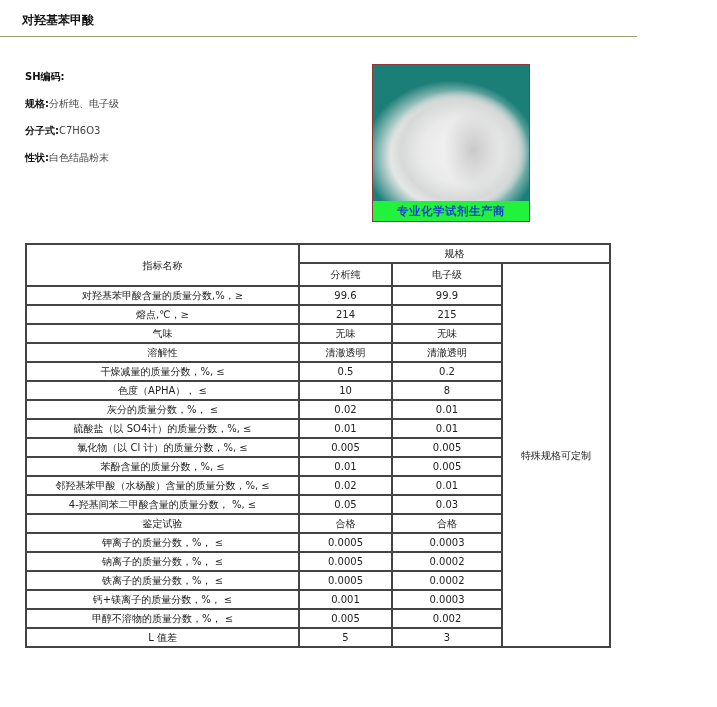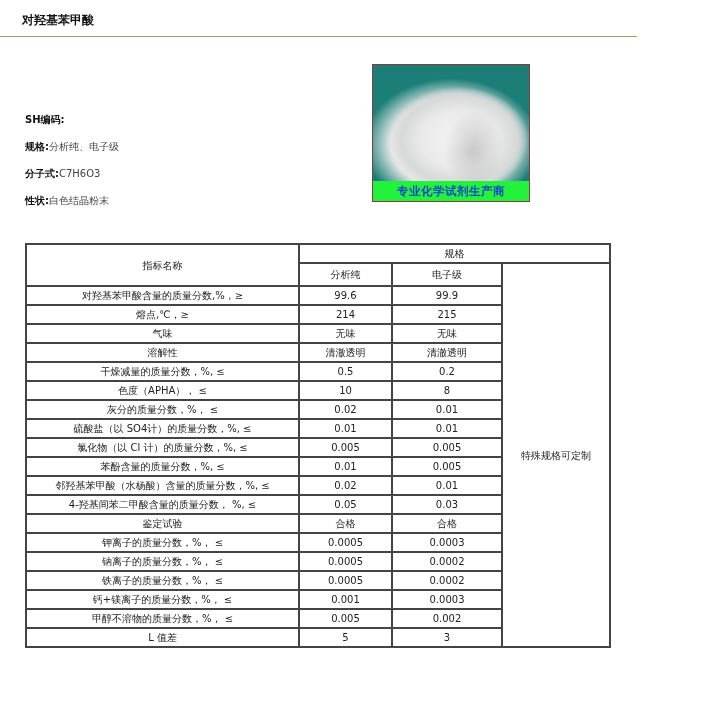--- a/index.html
+++ b/index.html
@@ -9,28 +9,28 @@
       color: #333333;
     }
     .page-title {
       position: absolute; left: 22px; top: 12px;
       font-size: 12px; font-weight: bold; color: #111111;
     }
     .title-rule {
       position: absolute; left: 0; top: 36px; width: 637px; height: 1px;
       background: #9a9f72;
     }
-    .info-list { position: absolute; left: 25px; top: 70px; margin-top: 43px; }
+    .info-list { position: absolute; left: 25px; top: 70px; }
     .info-row {
       font-size: 10px; height: 27px; line-height: 14px; color: #444;
       white-space: nowrap;
     }
     .info-row .label { font-weight: bold; color: #111; }
     .photo {
-      position: absolute; left: 372px; top: 64px; width: 158px; height: 138px;
+      position: absolute; left: 372px; top: 64px; width: 158px; height: 158px;
       border: 1px solid #8b3a3a; box-sizing: border-box; overflow: hidden;
       background: radial-gradient(ellipse 60% 52% at 55% 55%, #f4f4f4 0%, #eaeaea 40%, #d6d9d8 62%, rgba(210,215,214,0) 75%),
                   radial-gradient(ellipse 70% 60% at 50% 58%, #f7f7f7 0%, #e6e8e8 55%, #1b7f78 80%),
                   #147770;
     }
     .photo .shade {
       position: absolute; left: 70px; top: 45px; width: 60px; height: 80px;
       border-radius: 50%;
       background: radial-gradient(ellipse at center, rgba(170,170,170,0.55) 0%, rgba(200,200,200,0.0) 70%);
     }

